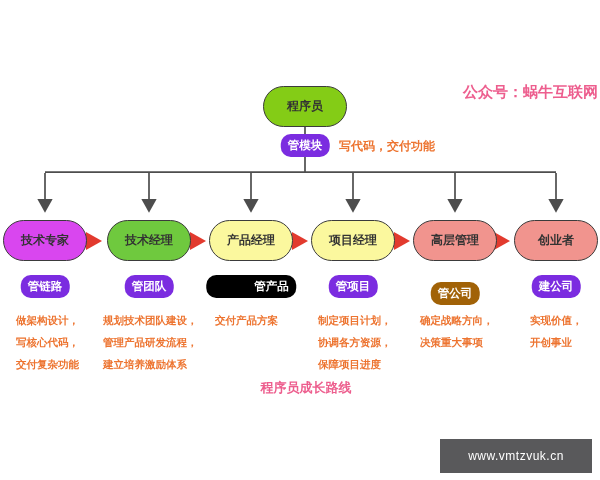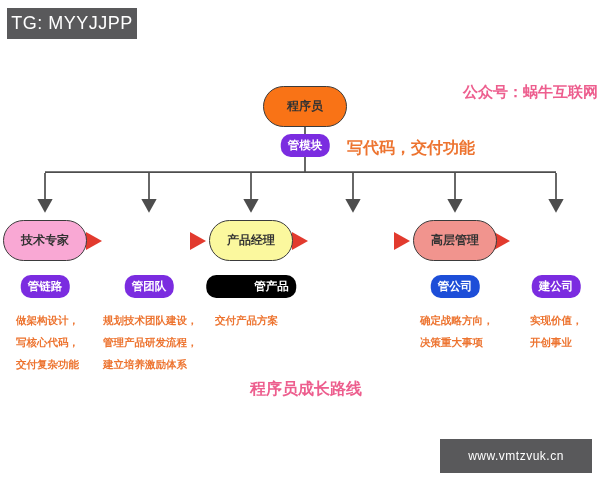--- a/index.html
+++ b/index.html
@@ -38,37 +38,37 @@
   
   .tag{
     position:absolute;background:#7b2ce0;color:#fff;font-weight:bold;font-size:11.5px;
     padding:4px 7px;border-radius:10px;white-space:nowrap;
   }
   .root-tag{left:305px;top:134px;transform:translateX(-50%);}
   .stage .tag{top:55px;left:50%;transform:translateX(-50%);}
 
   
   .note{
-    position:absolute;left:347px;top:138px;color:#ed7430;
-    font-weight:bold;font-size:16px;white-space:nowrap;
+    position:absolute;left:339px;top:138px;color:#ed7430;
+    font-weight:bold;font-size:12px;white-space:nowrap;
   }
   .desc{
     position:absolute;top:89px;color:#ed7430;font-weight:bold;font-size:10.5px;
     line-height:22px;white-space:nowrap;
   }
   .s1 .desc{left:13px;}
   .s2 .desc{left:-4px;}
   .s3 .desc{left:6px;}
   .s4 .desc{left:7px;}
   .s5 .desc{left:7px;}
   .s6 .desc{left:16px;}
 
   .footer-title{
     position:absolute;left:306px;top:379px;transform:translateX(-50%);
-    color:#ed5e8e;font-weight:bold;font-size:16px;white-space:nowrap;
+    color:#ed5e8e;font-weight:bold;font-size:13px;white-space:nowrap;
   }
 </style>
 </head>
 <body>
 
 <div class="canvas">
 
   <svg class="wires" viewBox="0 0 600 480">
     <defs>
       <marker id="ah-gray" markerWidth="9" markerHeight="9" refX="7" refY="4.5" orient="auto">
@@ -90,66 +90,76 @@
     </g>
     <g stroke="#e23a2e" stroke-width="2" stroke-dasharray="2.5 3.5" fill="none">
       <line x1="90" y1="241" x2="100" y2="241" marker-end="url(#ah-red)"></line>
       <line x1="194" y1="241" x2="204" y2="241" marker-end="url(#ah-red)"></line>
       <line x1="296" y1="241" x2="306" y2="241" marker-end="url(#ah-red)"></line>
       <line x1="398" y1="241" x2="408" y2="241" marker-end="url(#ah-red)"></line>
       <line x1="500" y1="241" x2="508" y2="241" marker-end="url(#ah-red)"></line>
     </g>
   </svg>
 
-  <div class="bar tl">TG: MYYJJPP</div>
   <div class="wechat">公众号：蜗牛互联网</div>
   <div class="bar br">www.vmtzvuk.cn</div>
 
-  <div class="node root-node" style="background-color: #f97316;">程序员</div>
+  <div class="node root-node" style="background-color: #84cc16;">程序员</div>
   <div class="tag root-tag" style="background-color: rgb(123, 44, 224);">管模块</div>
   <div class="note">写代码，交付功能</div>
 
   <div class="stage s1">
-    <div class="node" style="background-color: #f9a8d4;">技术专家</div>
+    <div class="node" style="background-color: #d946ef;">技术专家</div>
     <div class="tag" style="background-color: rgb(123, 44, 224);">管链路</div>
     <div class="desc">
       <div>做架构设计，</div>
       <div>写核心代码，</div>
       <div>交付复杂功能</div>
     </div>
   </div>
 
   <div class="stage s2">
+    <div class="node" style="background-color: rgb(111, 201, 62);">技术经理</div>
     <div class="tag" style="background-color: rgb(123, 44, 224);">管团队</div>
     <div class="desc">
       <div>规划技术团队建设，</div>
       <div>管理产品研发流程，</div>
       <div>建立培养激励体系</div>
     </div>
   </div>
 
   <div class="stage s3">
     <div class="node" style="background-color: rgb(251, 248, 158);">产品经理</div>
     <div class="tag" style="background-color: #000000; padding-left: 48px;">管产品</div>
     <div class="desc">
       <div>交付产品方案</div>
     </div>
   </div>
 
+  <div class="stage s4">
+    <div class="node" style="background-color: rgb(251, 248, 158);">项目经理</div>
+    <div class="tag" style="background-color: rgb(123, 44, 224);">管项目</div>
+    <div class="desc">
+      <div>制定项目计划，</div>
+      <div>协调各方资源，</div>
+      <div>保障项目进度</div>
+    </div>
+  </div>
 
   <div class="stage s5">
     <div class="node" style="background-color: rgb(241, 148, 142);">高层管理</div>
-    <div class="tag" style="background-color: #1d4ed8;">管公司</div>
+    <div class="tag" style="background-color: #a16207; margin-top: 7px;">管公司</div>
     <div class="desc">
       <div>确定战略方向，</div>
       <div>决策重大事项</div>
     </div>
   </div>
 
   <div class="stage s6">
+    <div class="node" style="background-color: rgb(241, 148, 142);">创业者</div>
     <div class="tag" style="background-color: rgb(123, 44, 224);">建公司</div>
     <div class="desc">
       <div>实现价值，</div>
       <div>开创事业</div>
     </div>
   </div>
 
   <div class="footer-title">程序员成长路线</div>
 
 </div>

